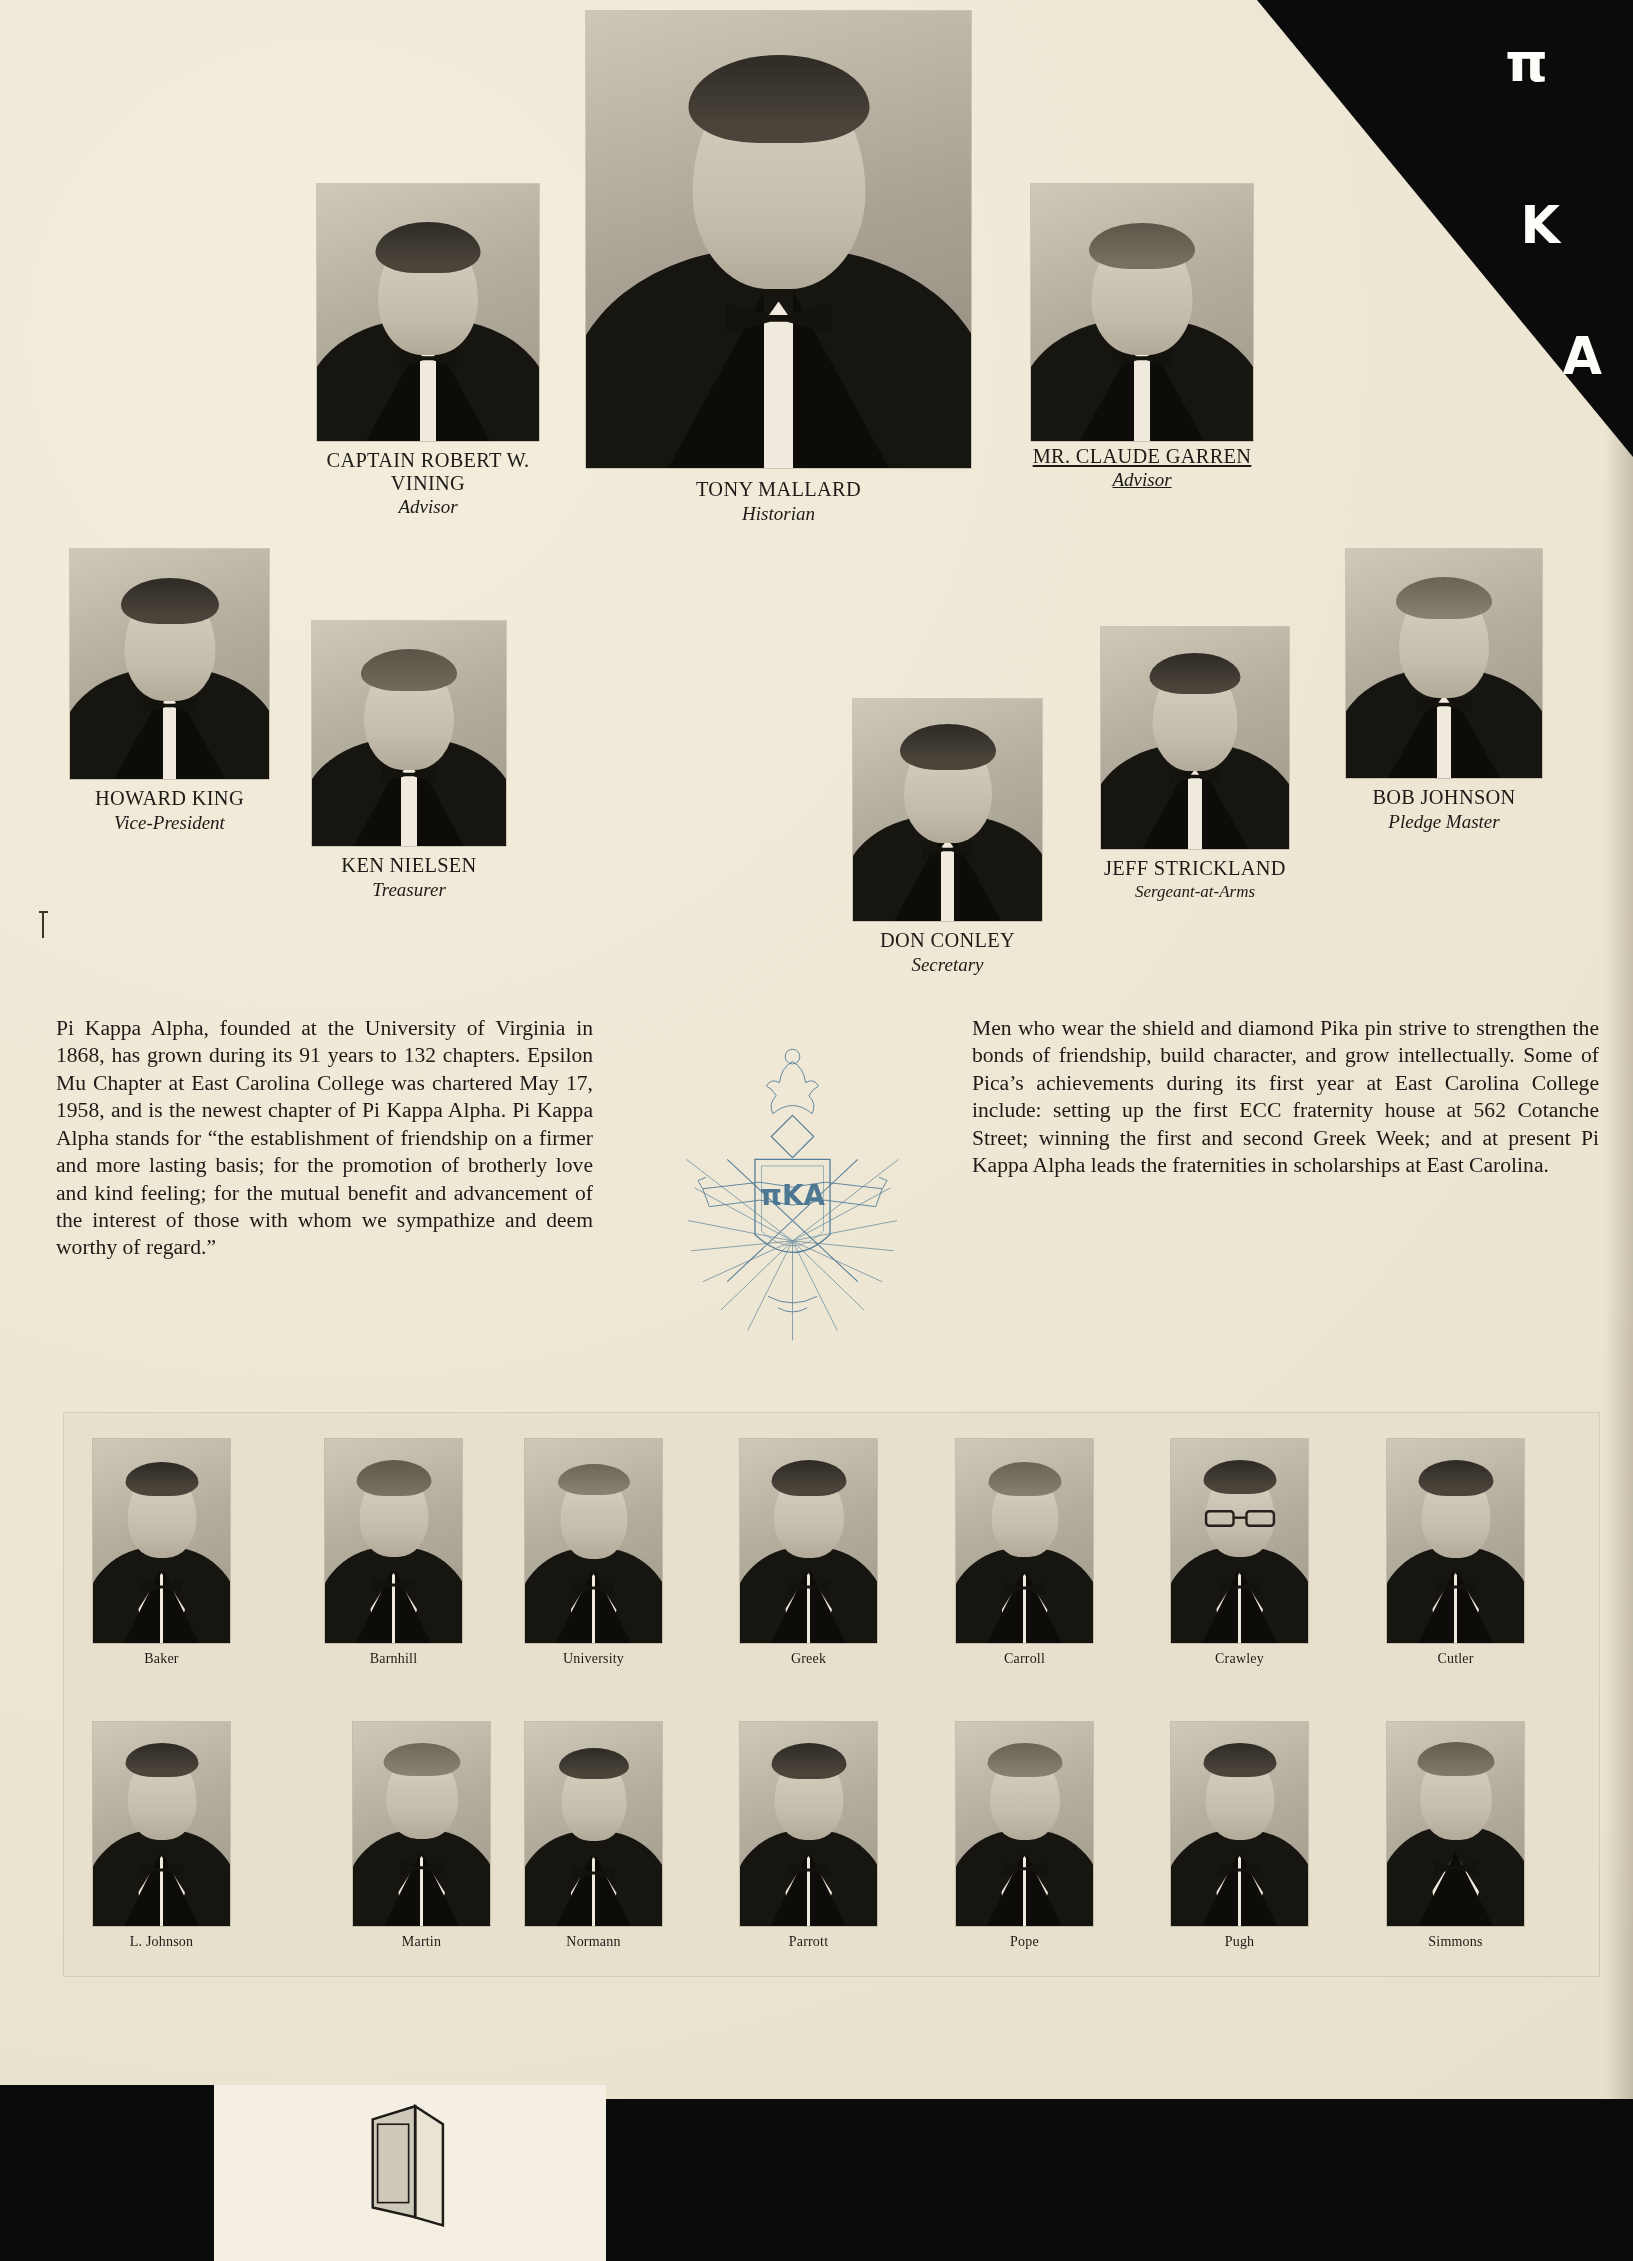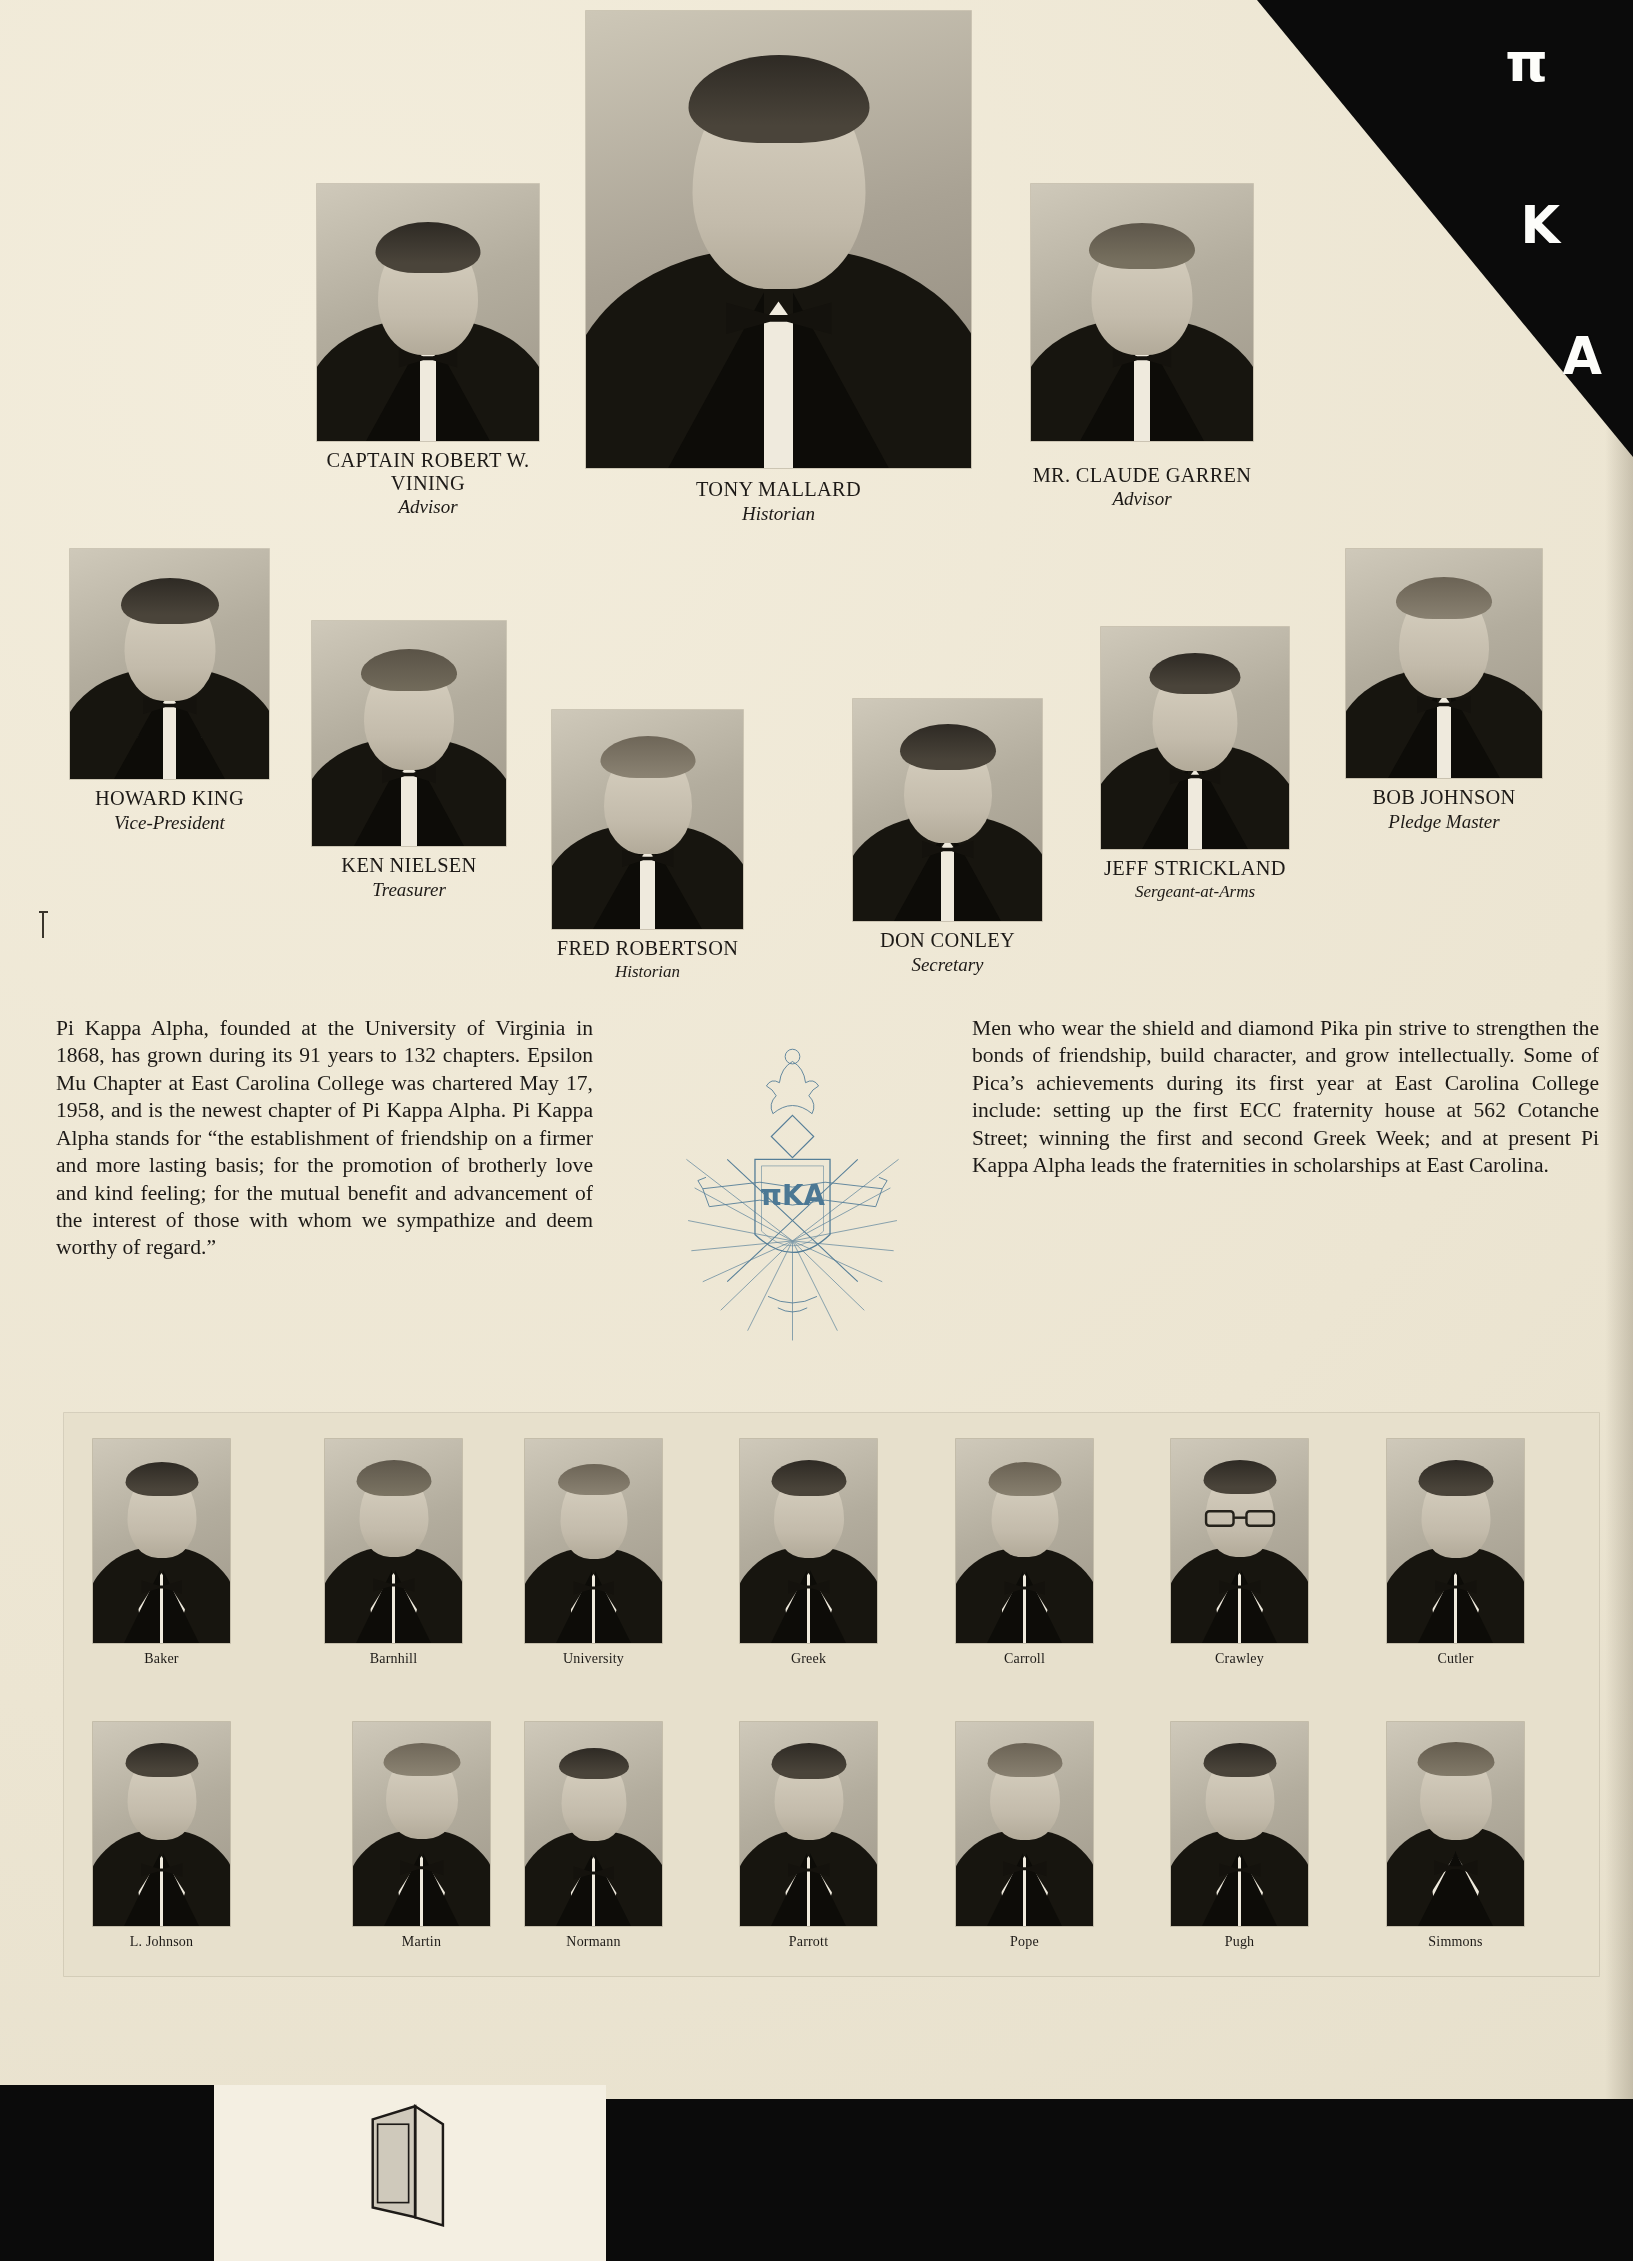--- a/index.html
+++ b/index.html
@@ -200,21 +200,21 @@
       <div class="portrait">
         <div class="p-body" style="width:245px; height:122px;"></div>
         <div class="p-shirt" style="width:72px; height:95px;"></div>
         <div class="p-lapelL" style="left:49px; width:54px; height:98px;"></div>
         <div class="p-lapelR" style="right:49px; width:54px; height:98px;"></div>
         <div class="p-bow" style="top:162px; width:59px; height:24.5px;"></div>
         <div class="p-head" style="top:47px; width:101px; height:124px;"></div>
         <div class="p-hair" style="top:39px; width:106px; height:46px; background:linear-gradient(180deg,#5d564a 0%,#77705f 85%);"></div>
       </div>
     </div>
-    <div class="caption" style="margin-top:23px;">
+    <div class="caption" style="margin-top:4px;text-decoration:underline;">
       <div class="cap-name">MR. CLAUDE GARREN</div>
       <div class="cap-role">Advisor</div>
     </div>
   </div>
 
   <div class="officer" style="left:312px; top:621px; width:194px;">
     <div class="photo" style="width:194px; height:225px;">
       <div class="bg"></div>
       <div class="portrait">
         <div class="p-body" style="width:216px; height:108px;"></div>
@@ -244,38 +244,20 @@
         <div class="p-head" style="top:39px; width:91px; height:113px;"></div>
         <div class="p-hair" style="top:29px; width:98px; height:46px;"></div>
       </div>
     </div>
     <div class="caption" style="margin-top:8.2px;">
       <div class="cap-name">HOWARD KING</div>
       <div class="cap-role">Vice-President</div>
     </div>
   </div>
 
-  <div class="officer" style="left:552px; top:710px; width:191px;">
-    <div class="photo" style="width:191px; height:219px;">
-      <div class="bg"></div>
-      <div class="portrait">
-        <div class="p-body" style="width:211px; height:105px;"></div>
-        <div class="p-shirt" style="width:62px; height:80px;"></div>
-        <div class="p-lapelL" style="left:41px; width:47px; height:83px;"></div>
-        <div class="p-lapelR" style="right:41px; width:47px; height:83px;"></div>
-        <div class="p-bow" style="top:137px; width:52px; height:23px;"></div>
-        <div class="p-head" style="top:36px; width:88px; height:108px;"></div>
-        <div class="p-hair" style="top:26px; width:95px; height:42px; background:linear-gradient(180deg,#6e6658,#8b8373);"></div>
-      </div>
-    </div>
-    <div class="caption" style="margin-top:8.2px;">
-      <div class="cap-name">FRED ROBERTSON</div>
-      <div class="cap-role cap-small" style="font-size:17px;">Historian</div>
-    </div>
-  </div>
 
   <div class="officer" style="left:853px; top:699px; width:189px;">
     <div class="photo" style="width:189px; height:222px;">
       <div class="bg"></div>
       <div class="portrait">
         <div class="p-body" style="width:211px; height:106px;"></div>
         <div class="p-shirt" style="width:62px; height:82px;"></div>
         <div class="p-lapelL" style="left:41px; width:47px; height:85px;"></div>
         <div class="p-lapelR" style="right:41px; width:47px; height:85px;"></div>
         <div class="p-bow" style="top:139px; width:52px; height:23px;"></div>

